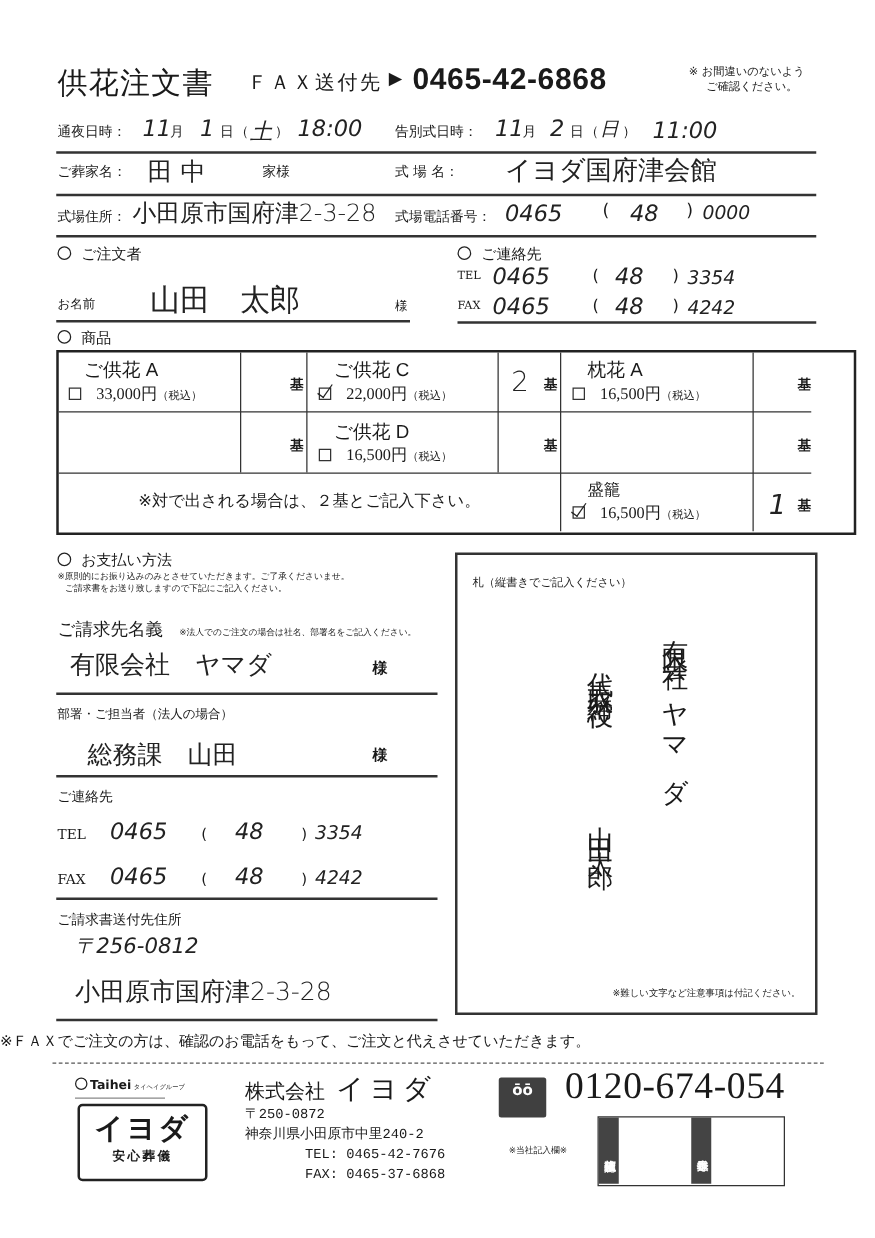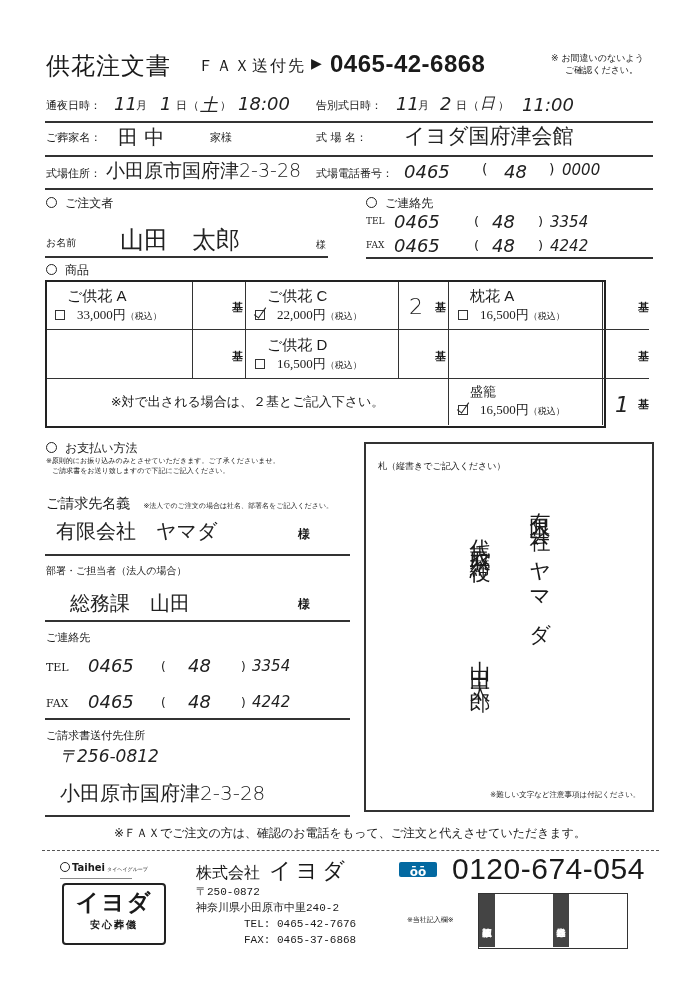--- a/index.html
+++ b/index.html
@@ -15,43 +15,43 @@
   .title { left: 46px; top: 50px; font-size: 24px; letter-spacing: 1px; }
   .fax-label { left: 198px; top: 56px; font-size: 16px; letter-spacing: 2px; }
   .fax-arrow { left: 311px; top: 55px; font-size: 14px; }
   .fax-number { left: 330px; top: 50px; font-size: 24px; font-weight: bold; font-family: "Liberation Sans", sans-serif; letter-spacing: 0.5px; }
   .notice { left: 535px; top: 52px; font-size: 9px; line-height: 12px; margin-left: 16px; }
 
   .lbl { font-size: 11px; }
   .hw { font-size: 18px; }
 
   
-  .tbl { position: absolute; left: 45px; top: 280px; width: 561px; height: 148px; border: 2.5px solid #222; }
+  .tbl { position: absolute; left: 45px; top: 280px; width: 640px; height: 148px; border: 2.5px solid #222; }
   .cell { position: absolute; }
   .item-name { font-size: 15px; font-family: "Liberation Sans", sans-serif; }
   .item-price { font-size: 13px; font-family: "Liberation Serif", serif; }
   .tax { font-size: 9px; }
   .ki { font-size: 11px; font-weight: bold; }
   .chk { display: inline-block; width: 10px; height: 10px; border: 1px solid #333; margin-right: 12px; vertical-align: -1px; position: relative; }
   .chk.on::after { content: ""; position: absolute; left: 1px; top: -6px; width: 5px; height: 12px; border-right: 1.5px solid #222; border-bottom: 1.5px solid #222; transform: rotate(35deg); }
 
   .circle { display: inline-block; width: 11px; height: 11px; border: 1.3px solid #222; border-radius: 50%; margin-right: 8px; vertical-align: -1px; }
 
   
   .tagbox { position: absolute; left: 364px; top: 442px; width: 290px; height: 370px; border: 2px solid #333; }
   .vert { position: absolute; writing-mode: vertical-rl; font-size: 21px; letter-spacing: 6px; font-weight: 300; }
 
   
   .dotted { position: absolute; left: 42px; top: 850px; width: 617px; border-top: 1.5px dashed #555; }
   .logo-box { position: absolute; left: 62px; top: 883px; width: 104px; height: 62px; border: 2px solid #222; border-radius: 4px; text-align: center; }
   .logo-main { font-size: 23px; font-weight: bold; letter-spacing: 2px; margin-top: 2px; font-family: "Liberation Sans", sans-serif; }
   .logo-sub { font-size: 10px; font-weight: bold; letter-spacing: 2px; }
   .company-info { font-size: 11px; font-family: "Liberation Mono", monospace; line-height: 16px; }
-  .freedial-icon { left: 399px; top: 862px; width: 38px; height: 15px; background: #0369a1; border-radius: 2px; color: #fff; font-size: 12px; text-align: center; line-height: 20px; font-weight: bold; }
-  .freedial-num { left: 452px; top: 852px; font-size: 30px; font-family: Liberation Sans, sans-serif; letter-spacing: 0.5px; }
+  .freedial-icon { left: 399px; top: 862px; width: 38px; height: 32px; background: #404040; border-radius: 2px; color: #fff; font-size: 12px; text-align: center; line-height: 20px; font-weight: bold; }
+  .freedial-num { left: 452px; top: 852px; font-size: 30px; font-family: Liberation Serif, serif; letter-spacing: 0.5px; }
   .stamp-box { position: absolute; left: 478px; top: 893px; width: 150px; height: 56px; border: 1.5px solid #333; }
   .stamp-lbl { position: absolute; top: 0; width: 16px; height: 53px; background: #444; color: #fff; font-size: 9px; writing-mode: vertical-rl; text-align: center; line-height: 16px; font-weight: bold; }
 </style>
 </head>
 <body>
 
 <div class="abs title serif">供花注文書</div>
 <div class="abs fax-label serif">ＦＡＸ送付先</div>
 <div class="abs fax-arrow">▶</div>
 <div class="abs fax-number">0465-42-6868</div>
@@ -235,21 +235,21 @@
 <div class="hline" style="left:45px;top:815px;width:305px;"></div>
 
 <div class="tagbox">
   <span class="abs" style="left:12px;top:16px;font-size:9px">札（縦書きでご記入ください）</span>
   <div class="vert" style="left:160px;top:52px;height:220px">有限会社　ヤマダ</div>
   <div class="vert" style="left:100px;top:78px;height:110px">代表取締役</div>
   <div class="vert" style="left:100px;top:200px;height:130px;letter-spacing:10px">山田太郎</div>
   <span class="abs" style="left:124px;top:346px;font-size:7.5px">※難しい文字など注意事項は付記ください。</span>
 </div>
 
-<div class="abs" style="left:0;top:825px;width:700px;text-align:center;font-size:12px">※ＦＡＸでご注文の方は、確認のお電話をもって、ご注文と代えさせていただきます。</div>
+<div class="abs" style="left:0;top:825px;width:700px;font-size:12px">※ＦＡＸでご注文の方は、確認のお電話をもって、ご注文と代えさせていただきます。</div>
 <div class="dotted"></div>
 
 <div class="abs" style="left:60px;top:862px;font-size:10px;font-weight:bold">
   <span style="display:inline-block;width:10px;height:10px;border:1.5px solid #222;border-radius:50%;vertical-align:-1px;margin-right:2px"></span><span>Taihei</span><span style="font-size:5px;font-weight:normal;margin-left:2px">タイヘイグループ</span>
 </div>
 <div class="hline" style="left:60px;top:878px;width:72px;height:1px;background:#888"></div>
 <div class="logo-box">
   <div class="logo-main">イヨダ</div>
   <div class="logo-sub">安心葬儀</div>
 </div>

